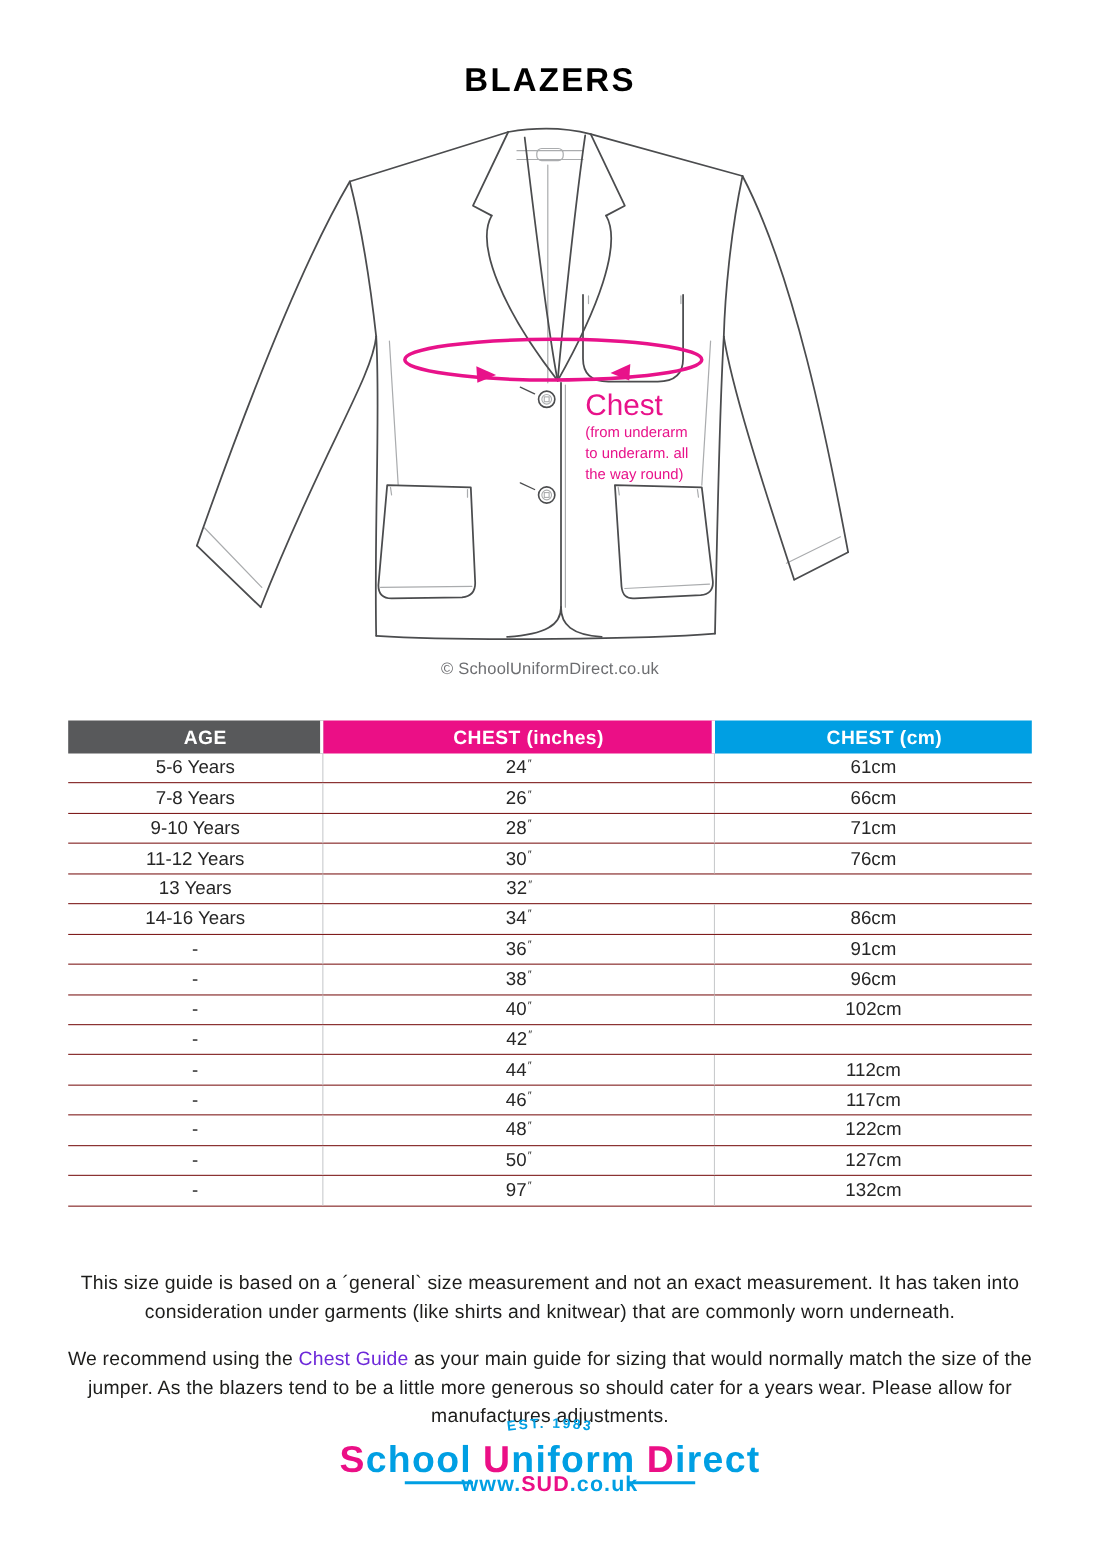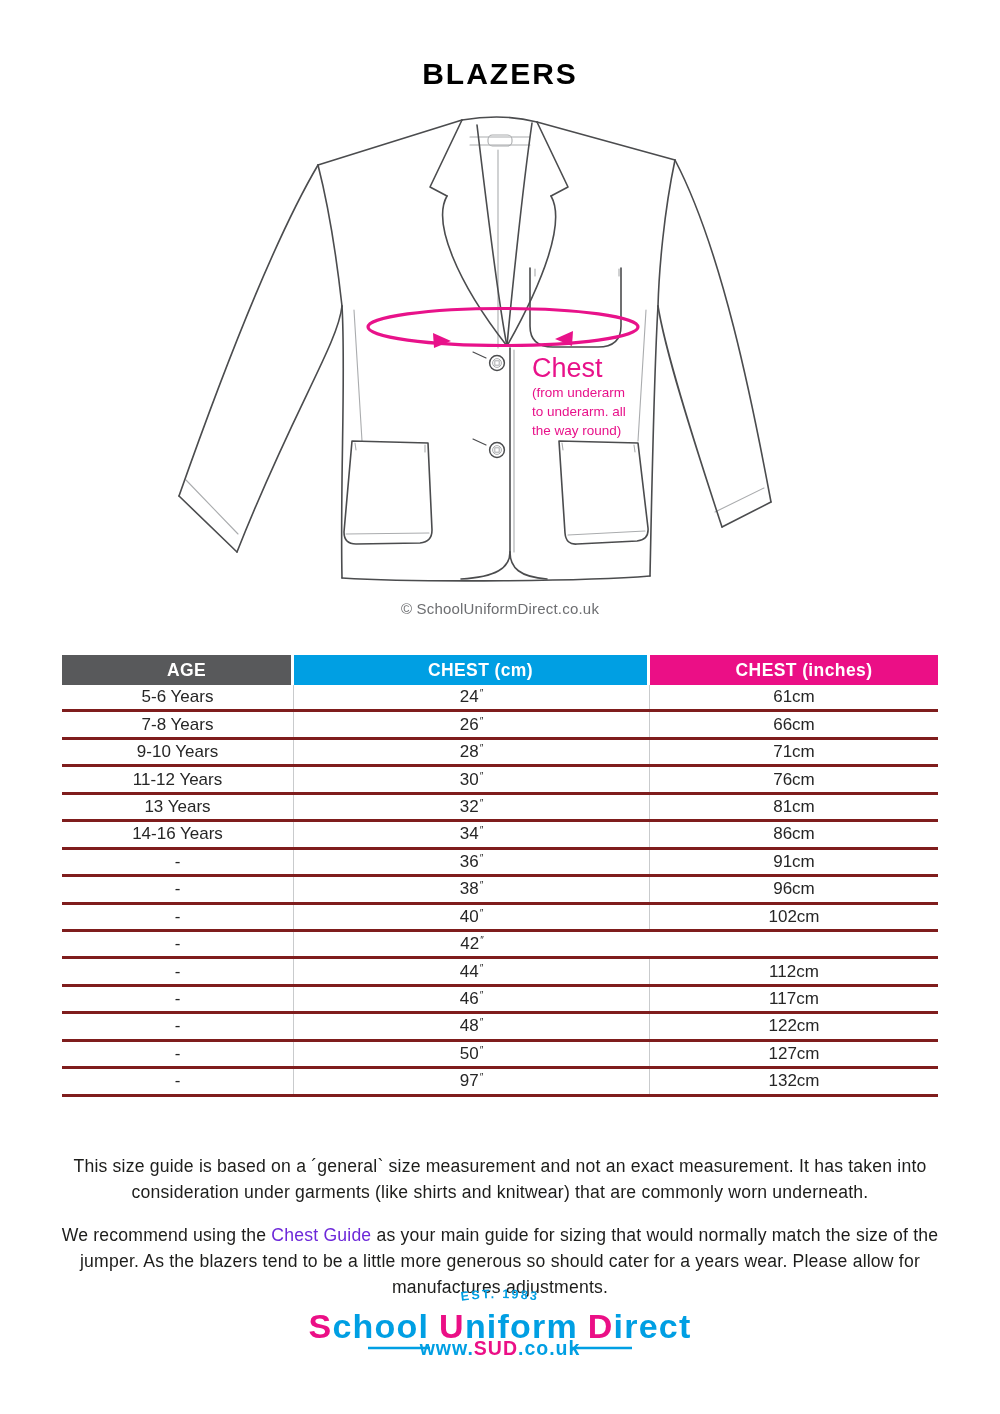--- a/index.html
+++ b/index.html
@@ -14,21 +14,21 @@
   .figure svg{display:block;width:660px;height:520px;}
 
   .copyright{position:absolute;top:600px;left:0;width:100%;text-align:center;
     font-size:15px;color:#6d6e71;letter-spacing:.2px;}
 
   .size-table{position:absolute;top:655px;left:62px;width:876px;}
   .thead,.trow{display:grid;grid-template-columns:232px 356px 288px;}
   .th{height:30px;display:flex;align-items:center;justify-content:center;
     color:#fff;font-size:17.5px;font-weight:bold;letter-spacing:.4px;padding-left:20px;}
   .th:not(:last-child){border-right:3px solid #fff;}
-  .trow{height:27.45px;border-bottom:3px solid #7f1d1d;text-align:center;}
+  .trow{height:27.45px;border-bottom:1px solid #7f1d1d;text-align:center;}
   .td{display:flex;align-items:center;justify-content:center;font-size:17px;color:#262626;}
   .td:not(:last-child){border-right:1px solid #c9cbcd;}
   .td sup{font-size:10px;line-height:0;position:relative;top:-3px;margin-left:1px;}
 
   .size-note{position:absolute;top:1137px;left:45px;width:910px;text-align:center;
     font-size:17.6px;line-height:26.3px;color:#1d1d1b;letter-spacing:.2px;}
   .size-note p{margin:16px;}
   .hl-pink{color:#6d28d9;}
 
   .logo-wrap{position:absolute;top:1282px;left:270px;width:460px;height:80px;}
@@ -121,22 +121,22 @@
         <tspan x="362" dy="19">the way round)</tspan>
       </text>
     </svg>
   </div>
 
   <div class="copyright">© SchoolUniformDirect.co.uk</div>
 
   <div class="size-table">
     <div class="thead">
       <div class="th" style="background:#58595b">AGE</div>
+      <div class="th" style="background:#eb0f86">CHEST (inches)</div>
       <div class="th" style="background:#009fe3">CHEST (cm)</div>
-      <div class="th" style="background:#eb0f86">CHEST (inches)</div>
     </div>
     <div>
     <div class="trow">
       <div class="td">5-6 Years</div>
       <div class="td">
             <span>24</span>
             <sup>″</sup>
           </div>
       <div class="td">61cm</div>
     </div>
@@ -167,21 +167,20 @@
           </div>
       <div class="td">76cm</div>
     </div>
 
     <div class="trow">
       <div class="td">13 Years</div>
       <div class="td">
             <span>32</span>
             <sup>″</sup>
           </div>
-      <div class="td">81cm</div>
     </div>
 
     <div class="trow">
       <div class="td">14-16 Years</div>
       <div class="td">
             <span>34</span>
             <sup>″</sup>
           </div>
       <div class="td">86cm</div>
     </div>

